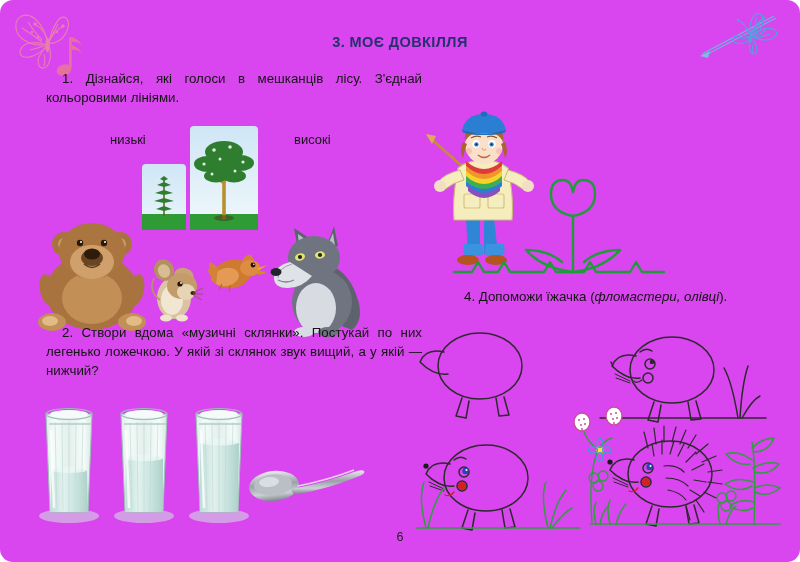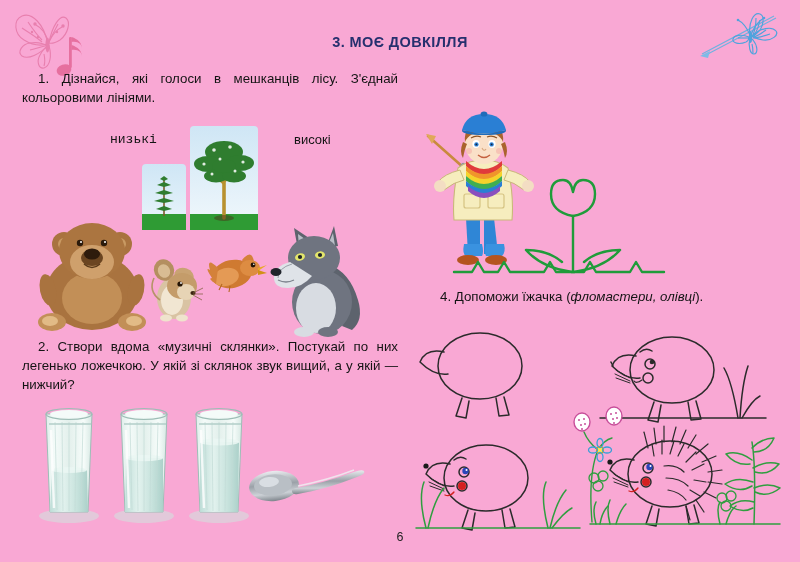--- a/index.html
+++ b/index.html
@@ -1,52 +1,52 @@
 <!DOCTYPE html>
 <html><head>
 <meta charset="utf-8">
 <style>
   html,body{margin:0;padding:0;background:#ffffff;}
   body{
     width:800px;height:562px;position:relative;overflow:hidden;
     font-family:"Liberation Sans","DejaVu Sans",sans-serif;
     color:#1a1a1a;
   }
-  .page{position:absolute;inset:0;background:#f9a8d4;}
+  .page{position:absolute;inset:0;background:#d946ef;border-radius:13px;}
 
   
   .corner-deco{position:absolute;}
   #deco-tl{left:8px;top:4px;width:84px;height:76px;}
   #deco-tr{left:694px;top:6px;width:96px;height:58px;}
 
   
   .page-title{
     position:absolute;left:0;right:0;top:34px;text-align:center;
     font-size:14.5px;font-weight:bold;letter-spacing:.4px;
     color:#26306e;text-transform:uppercase;
   }
 
   
   .task-text{
     position:absolute;font-size:13.3px;line-height:1.42;
-    text-align:justify;text-justify:inter-word;color:#141414;
+    text-align:justify;text-justify:inter-word;color:#141414;margin-left:24px;
   }
   .task-text .ind{display:inline-block;width:16px;}
   .task-text em{}
 
   #task1-text{left:22px;top:70px;width:376px;}
   #task3-text{left:424px;top:70px;width:354px;}
-  #task2-text{left:22px;top:338px;width:376px;}
+  #task2-text{left:22px;top:324px;width:376px;}
   #task4-text{left:424px;top:288px;width:354px;}
 
   
   .sound-label{
     position:absolute;font-size:13px;color:#141414;top:132px;
   }
-  #label-low{left:110px;font-family:Liberation Mono, monospace;}
+  #label-low{left:110px;}
   #label-high{left:294px;}
 
   
   .art{position:absolute;}
   #plants-art{left:140px;top:126px;width:120px;height:112px;}
   #animals-art{left:30px;top:218px;width:350px;height:118px;}
   #barvyk-art{left:424px;top:112px;width:260px;height:168px;}
   #glasses-art{left:36px;top:400px;width:340px;height:128px;}
   #hedgehog-art{left:414px;top:318px;width:372px;height:222px;}
 

